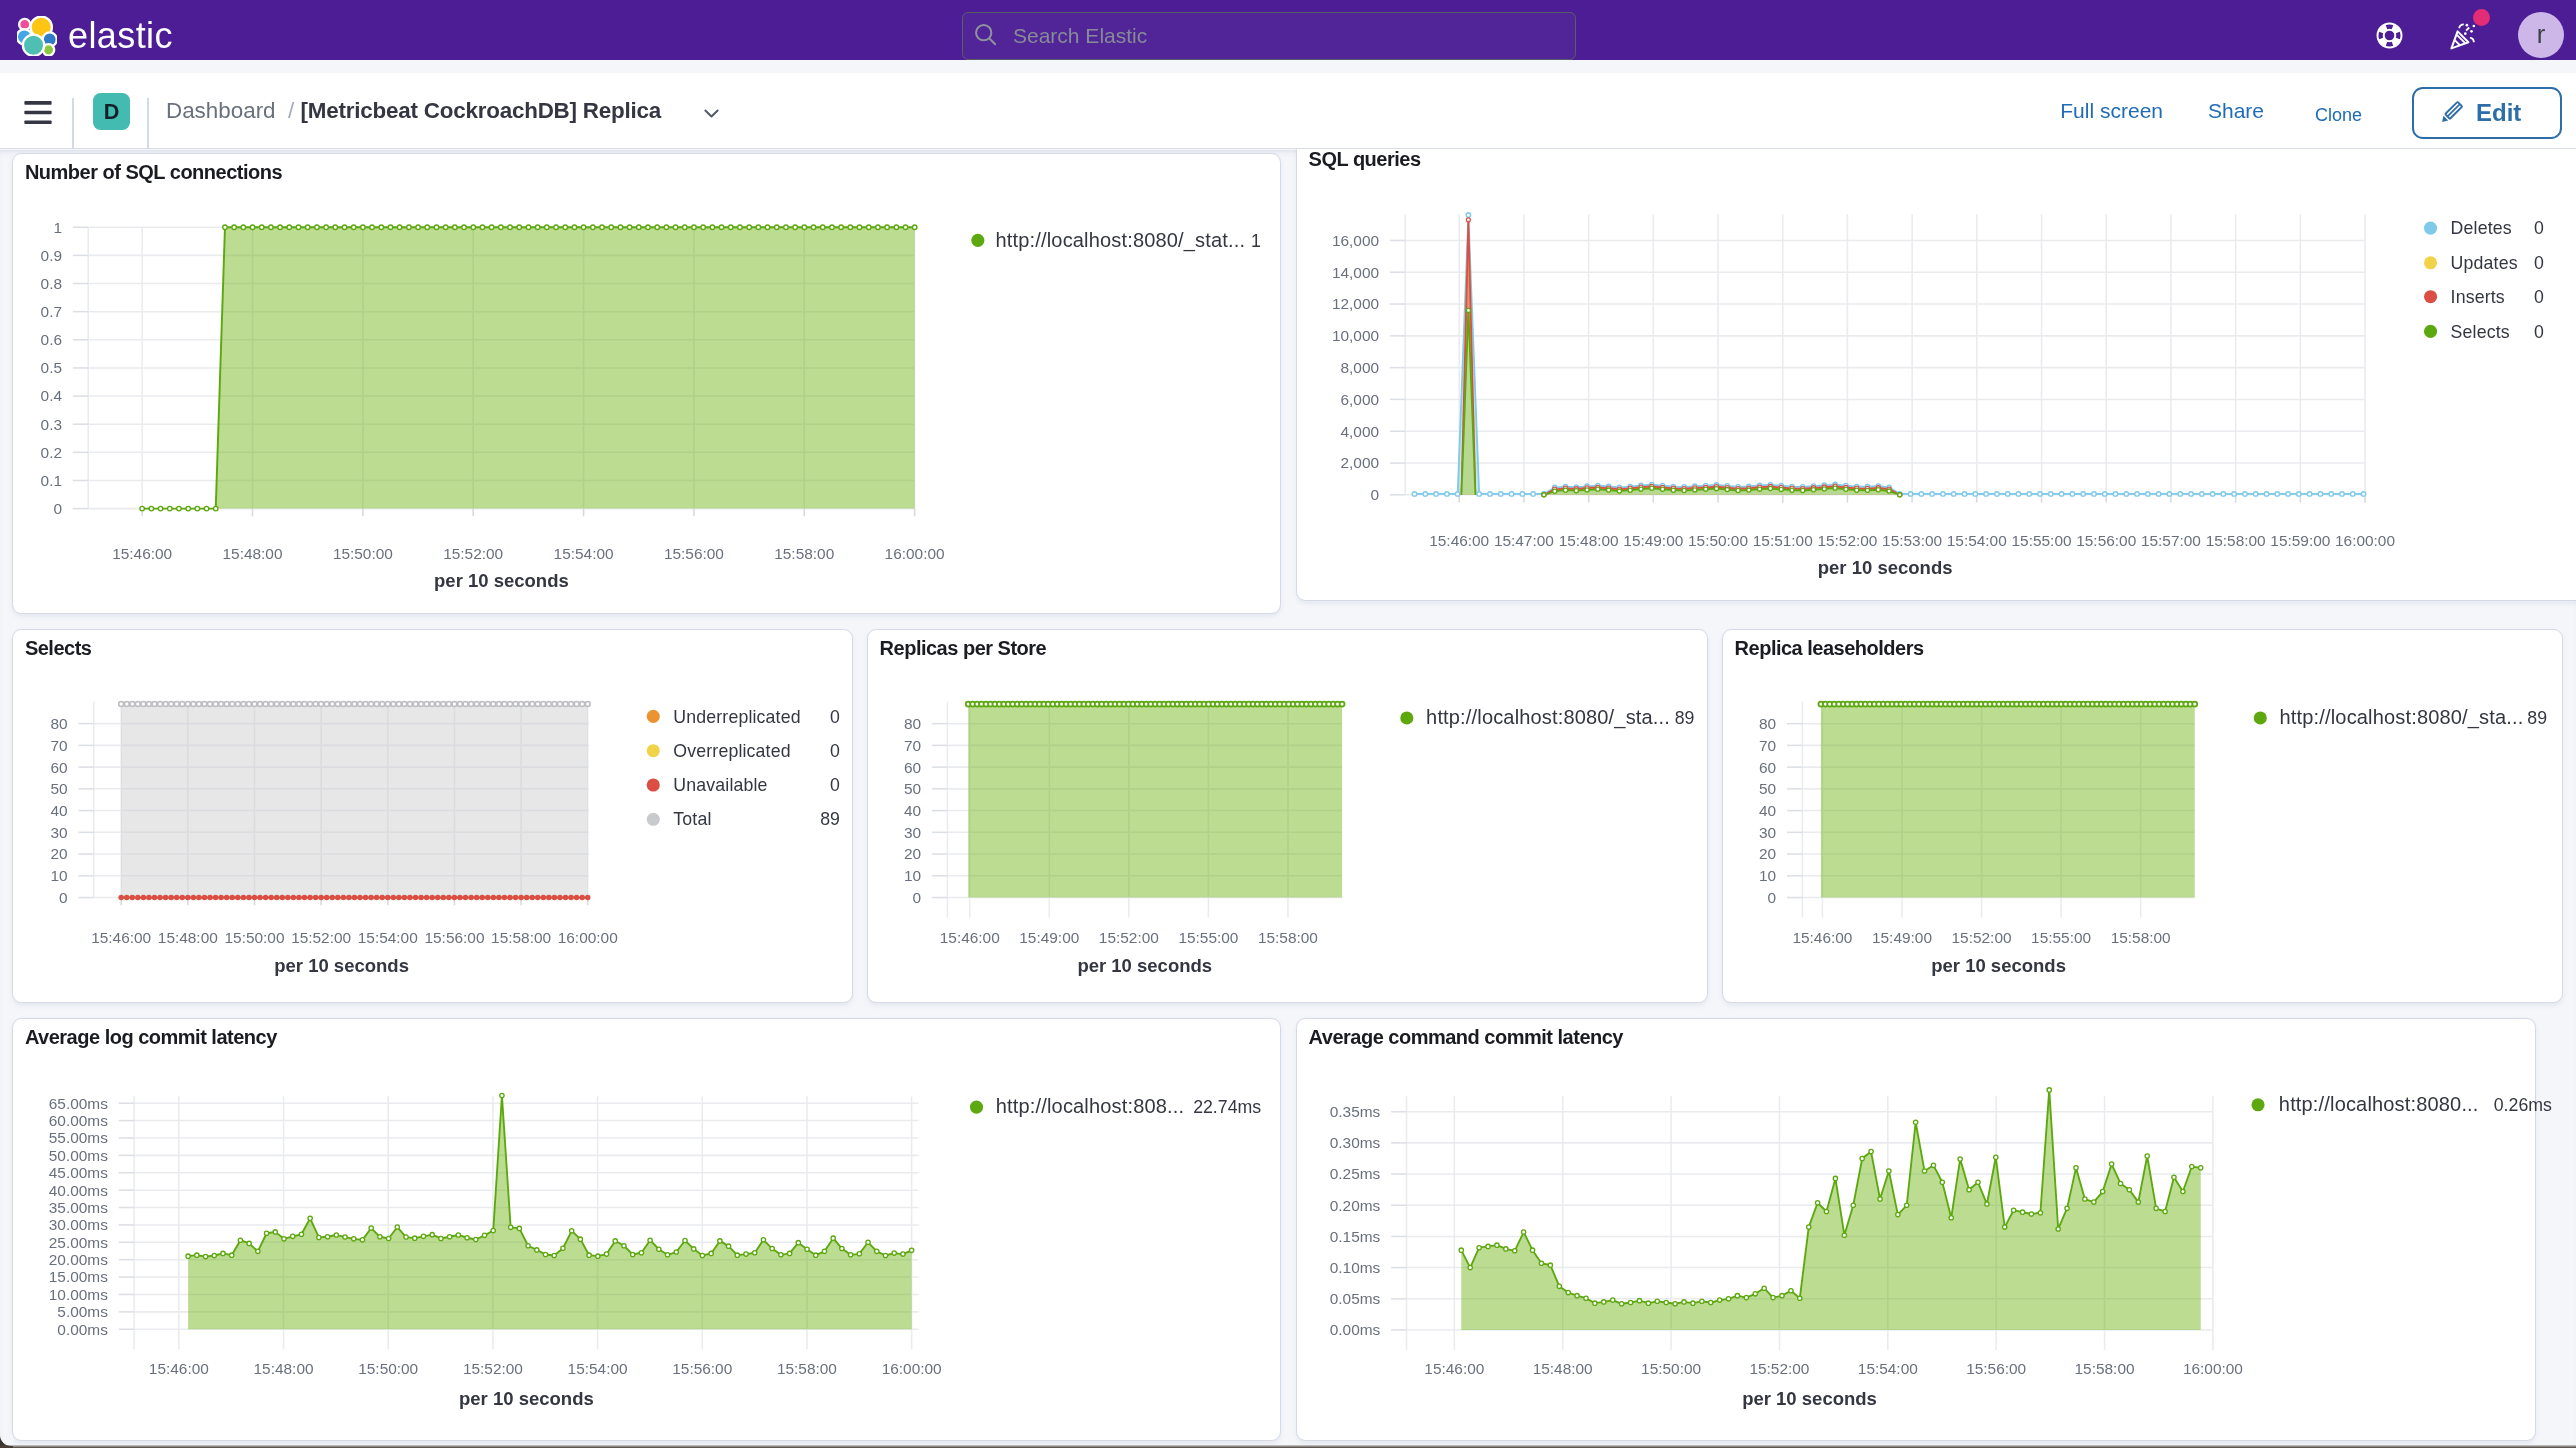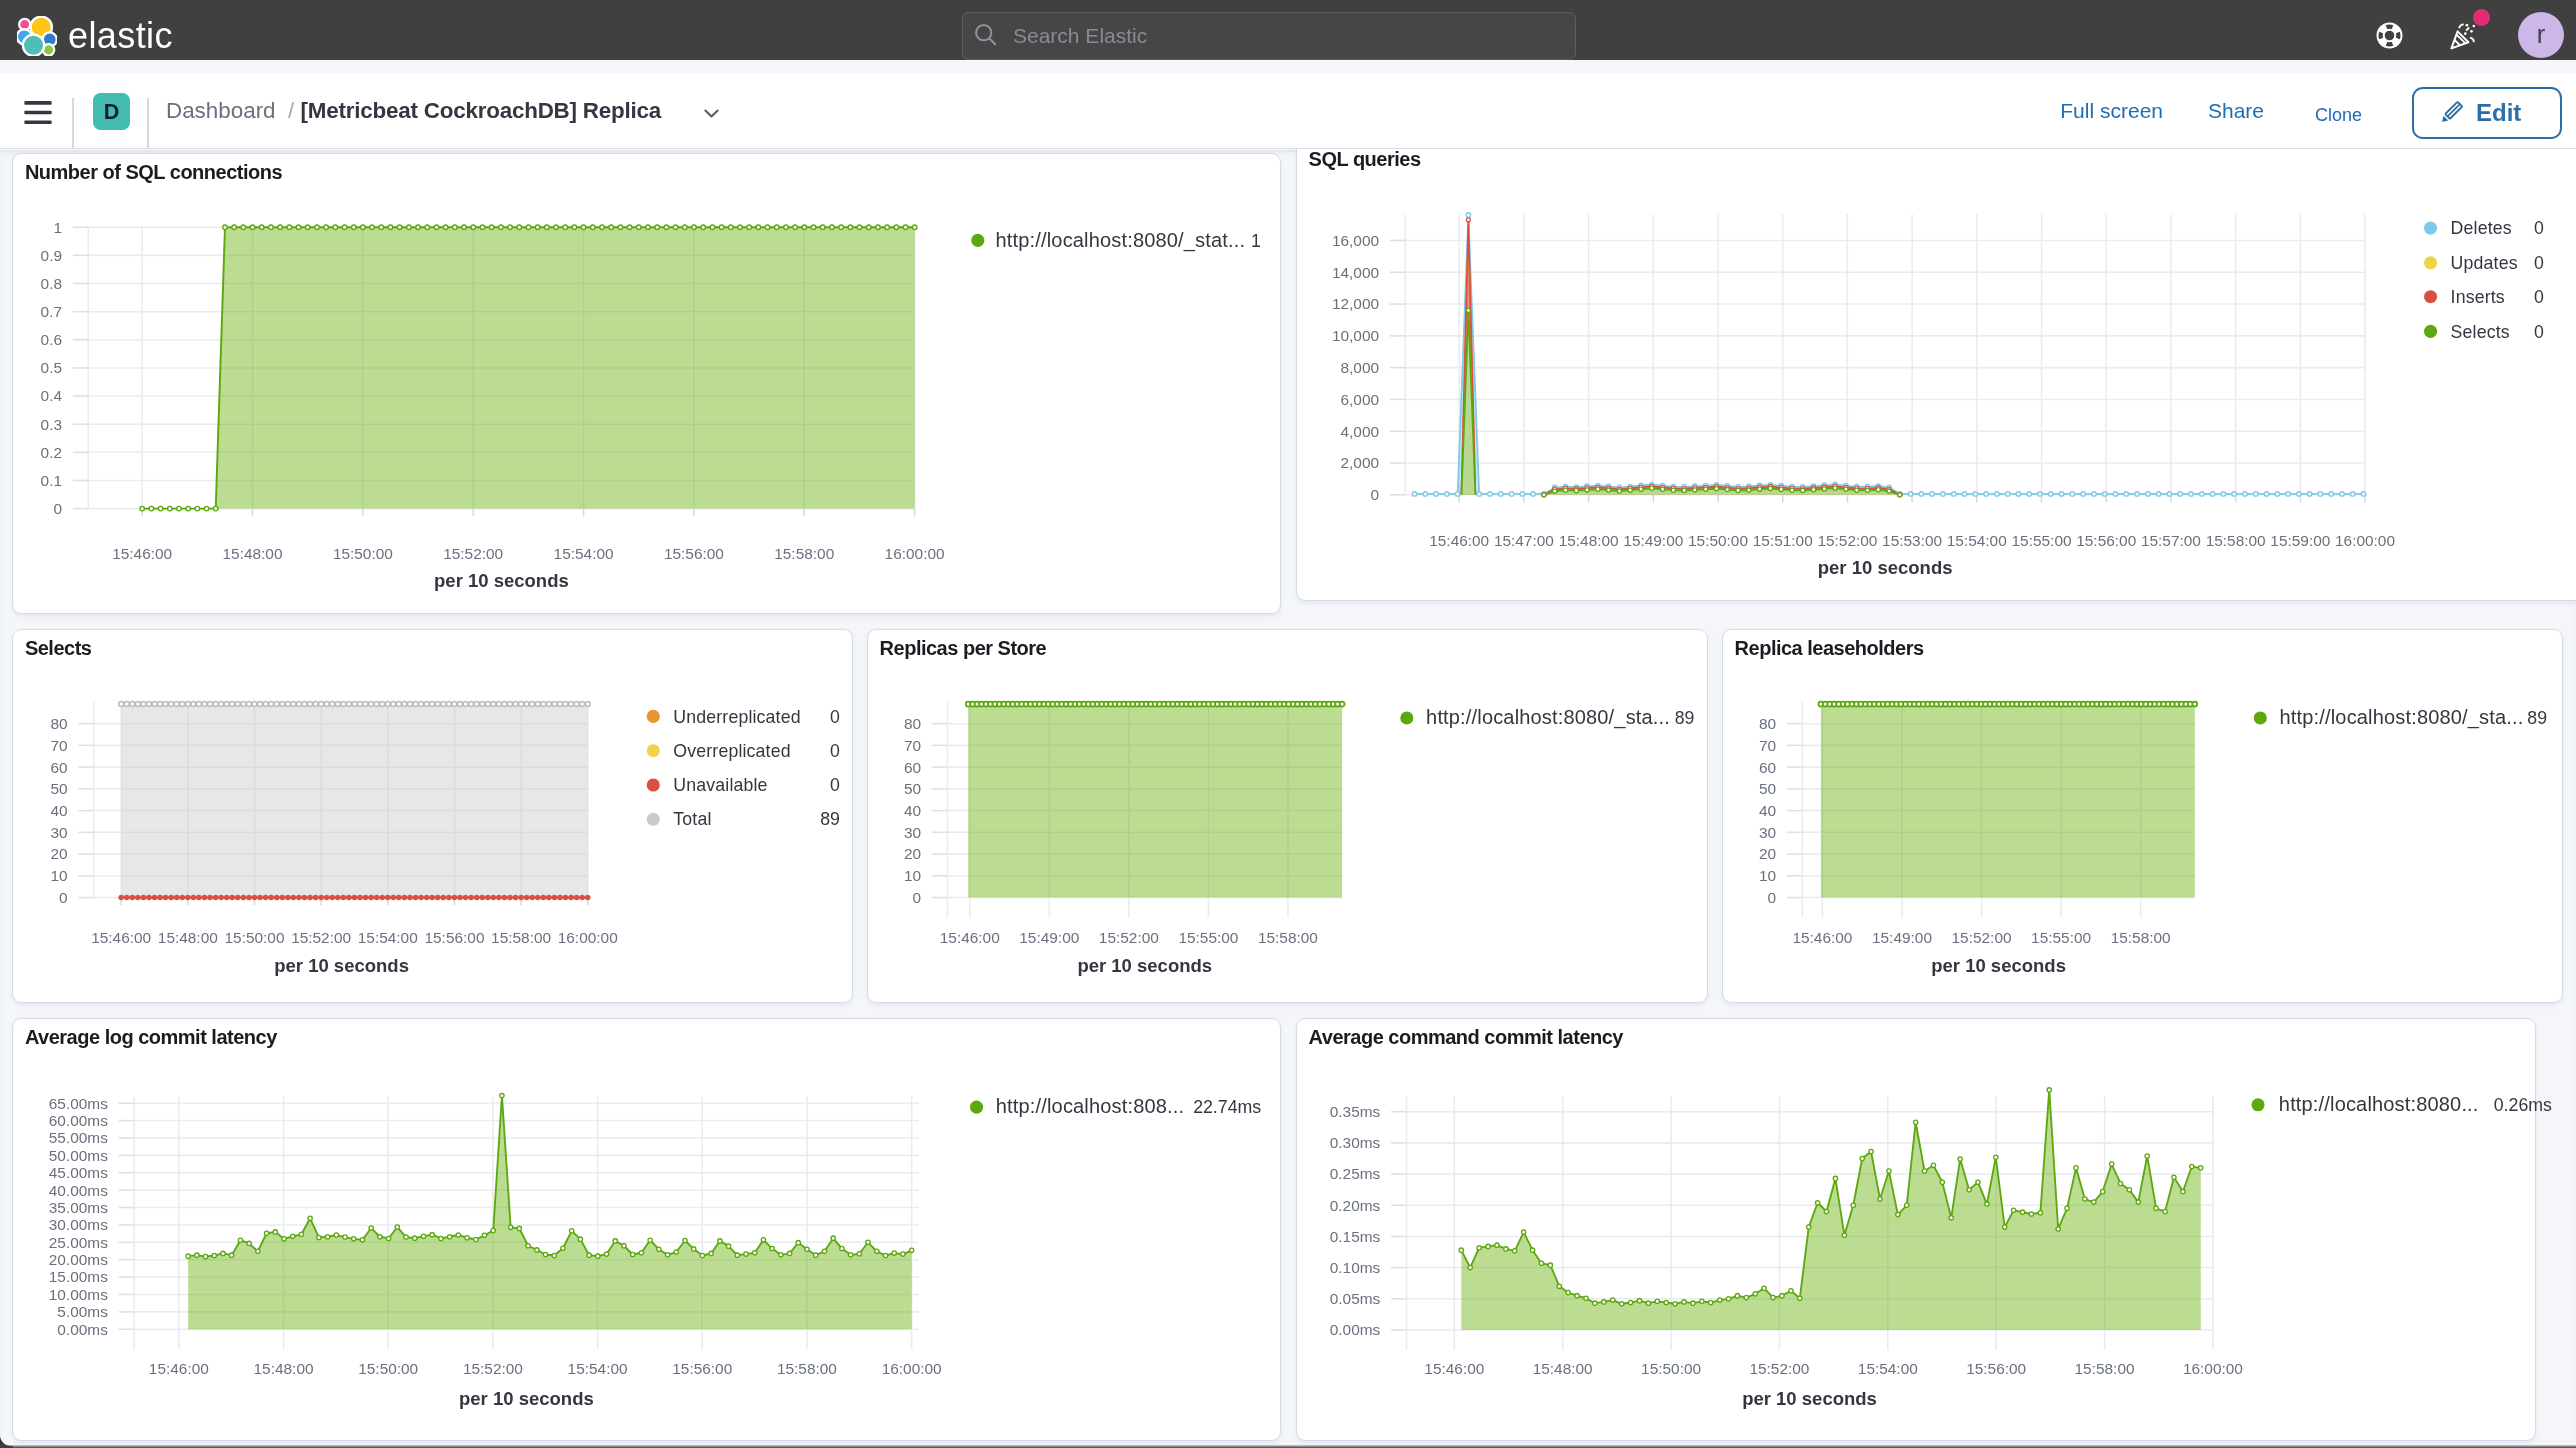--- a/index.html
+++ b/index.html
@@ -1,16 +1,16 @@
 <!DOCTYPE html>
 <html style="font-size:12.3px"><head><meta charset="utf-8"><style>
 * { margin:0; padding:0; box-sizing:border-box; }
 html,body { width:2576px; height:1448px; overflow:hidden; }
 body { font-family:"Liberation Sans", sans-serif; background:#f4f6fa; position:relative; }
-.hdr { position:absolute; left:0; top:0; width:2576px; height:60px; background:#404040; }
+.hdr { position:absolute; left:0; top:0; width:2576px; height:60px; background:#4c1d95; }
 .toolbar { position:absolute; left:0; top:73px; width:2576px; height:76px; background:#fff; border-bottom:1.5px solid #d8dde8; }
 .stage { position:absolute; left:0; top:150px; width:2576px; height:1298px; background:#f4f6fa; box-shadow:inset 0 4.6px 7.7px -4.6px rgba(100,115,140,0.25); }
 .panel { position:absolute; background:#fff; border:1.5px solid #d3dae6; border-radius:9.3px; box-shadow:0 2.3px 4.6px rgba(110,125,150,0.10);text-decoration:underline; }
 .panel svg { position:absolute; left:0; top:0; }
 .ptitle { position:absolute; left:11.6px; top:7px; font-size:20px; font-weight:700; color:#1a1c21; letter-spacing:-0.5px; z-index:2; }
 .bstrip { position:absolute; left:0; bottom:0; width:2576px; height:3.1px; background:linear-gradient(rgba(110,100,88,0.25), #463e35); }
 .bcorner { position:absolute; left:0; bottom:0; width:13px; height:13px; background:#3a332d; }
 .bcorner::after { content:""; position:absolute; left:0; bottom:2.3px; width:13px; height:10.8px; border-bottom-left-radius:11.6px; background:#f4f6fa; }
 </style></head>
 <body>

